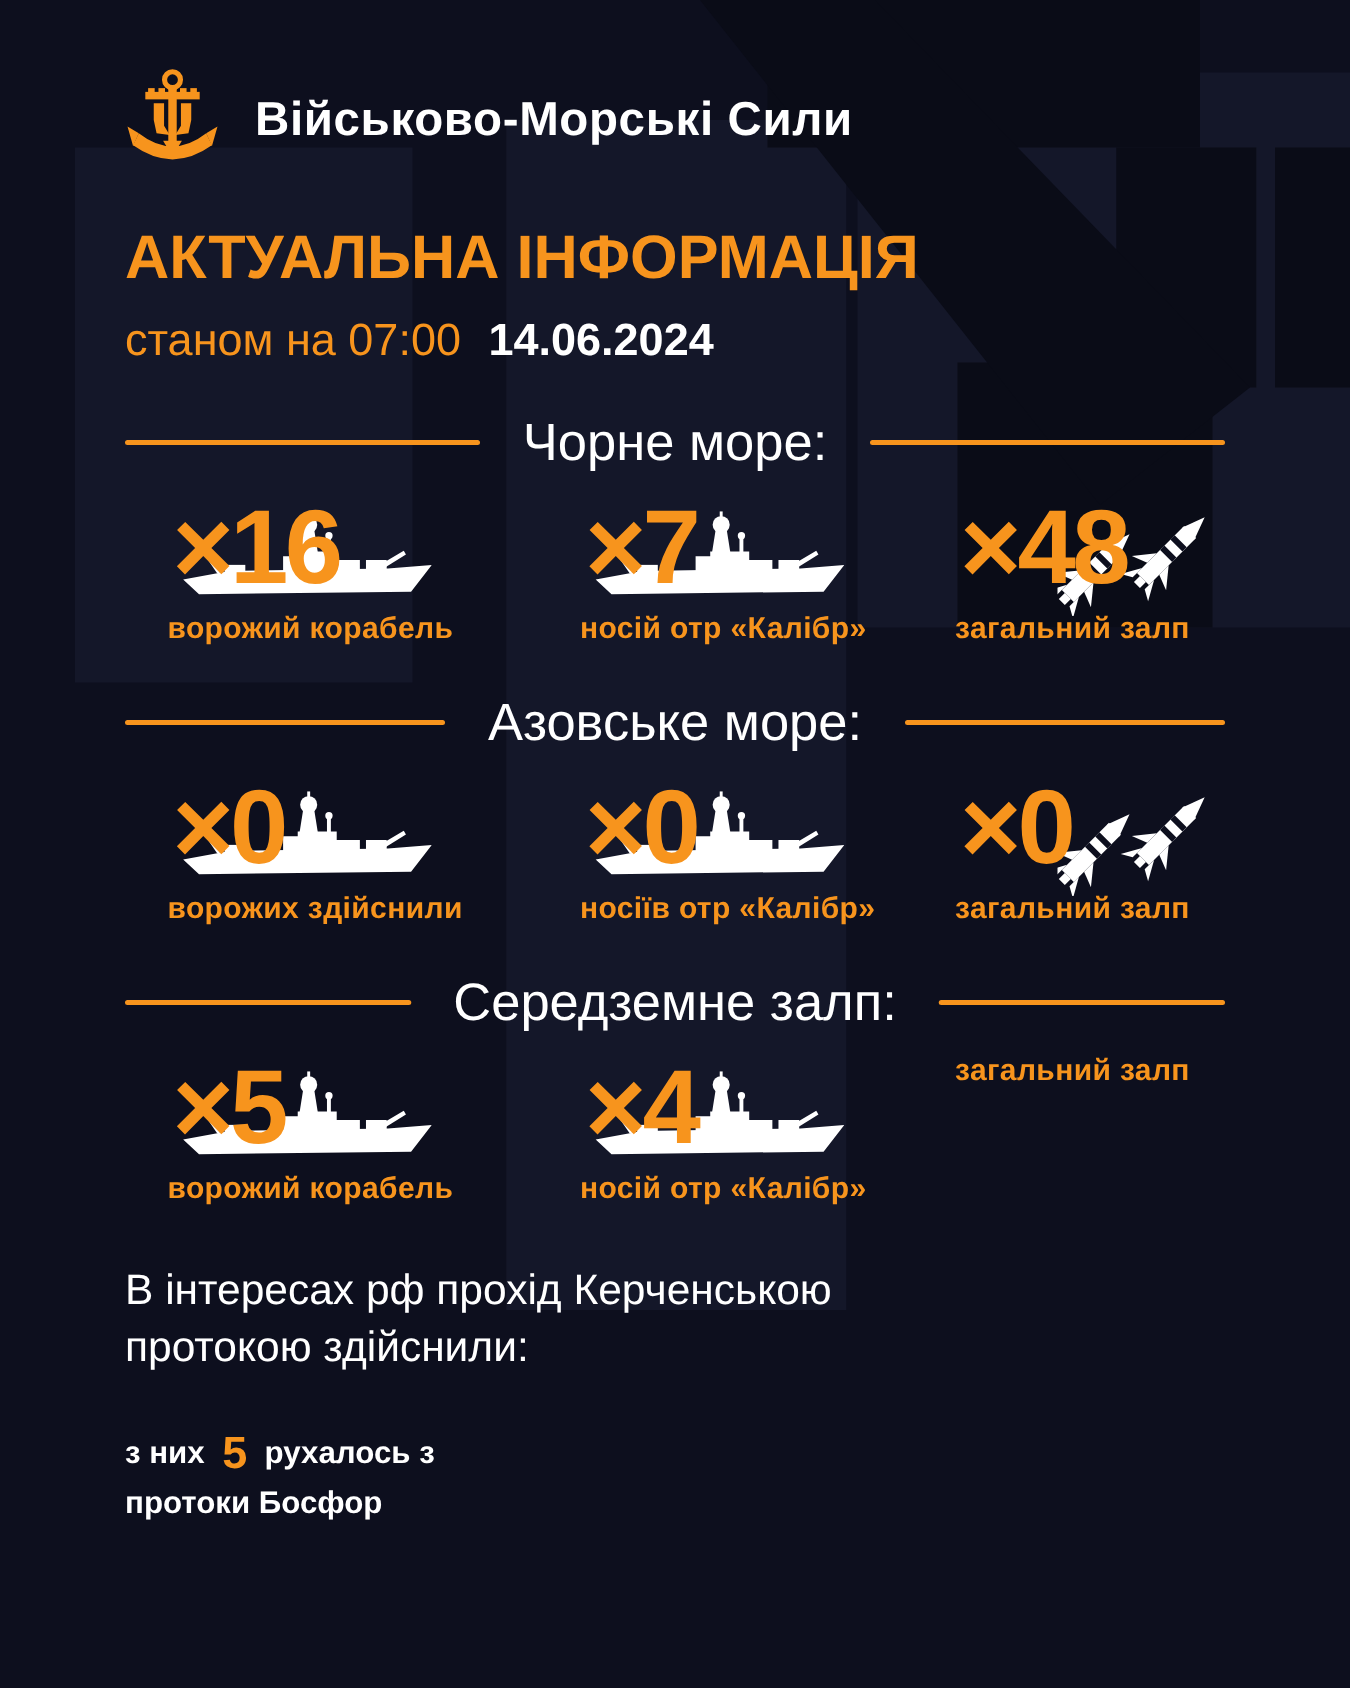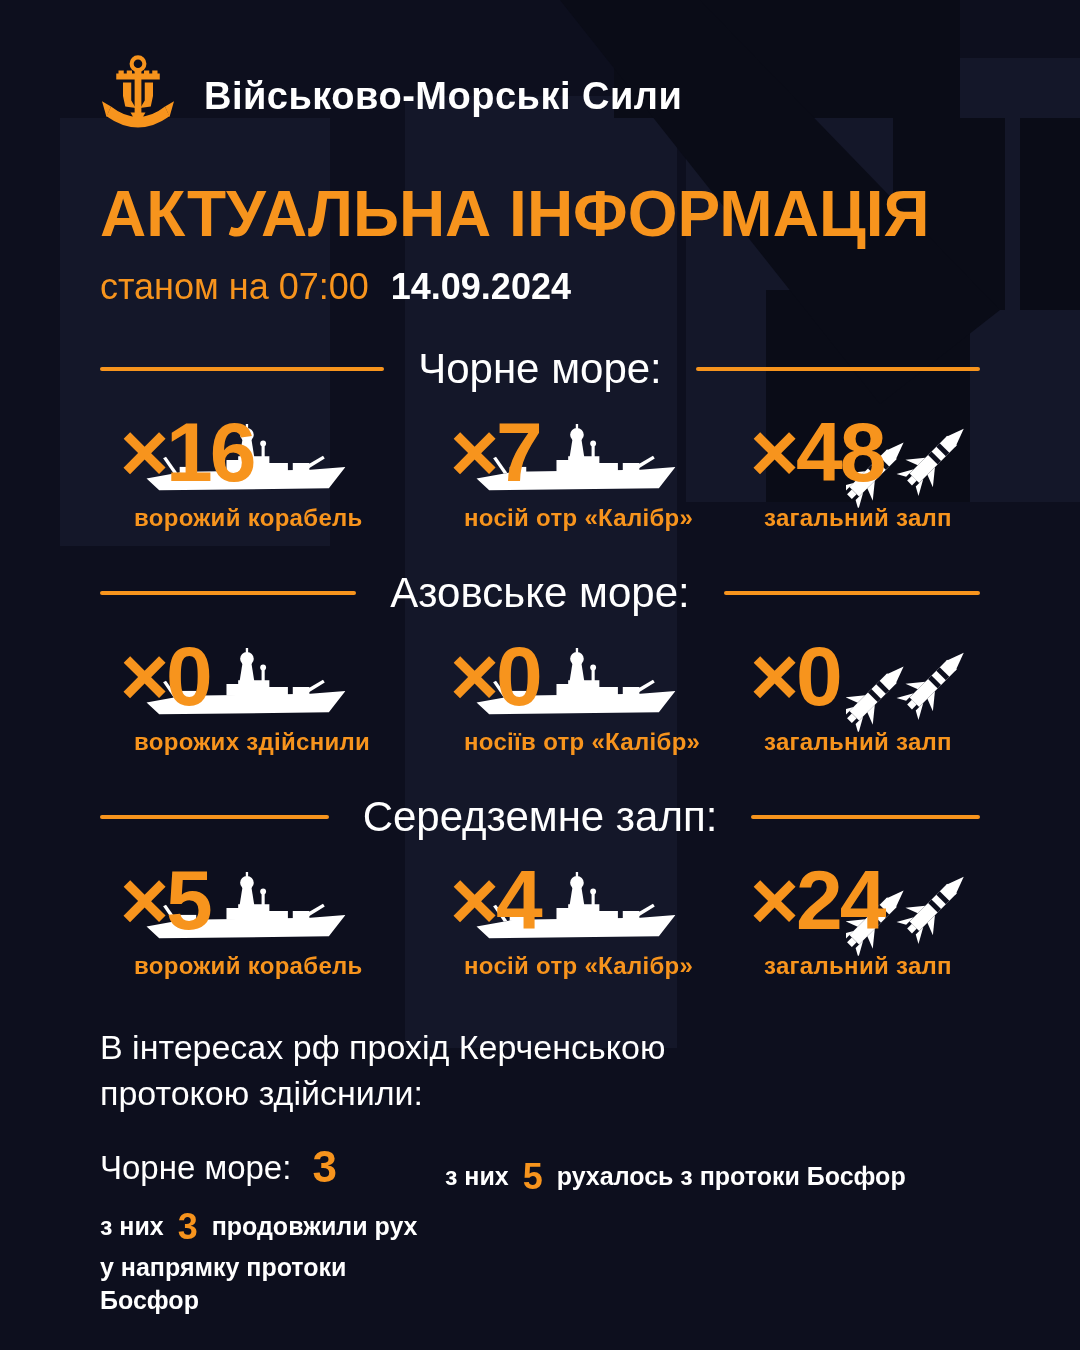--- a/index.html
+++ b/index.html
@@ -10,35 +10,35 @@
     color:var(--text,#ffffff);
   }
   .bg { position:absolute; inset:0; z-index:0; }
   .content { position:relative; z-index:1; padding:0 100px; }
 
   .header { padding-top:54px; display:flex; align-items:center; gap:28px; }
   .logo { width:76px; height:84px; color:var(--accent,#f7941d); flex:0 0 auto; }
   .logo svg { width:100%; height:100%; display:block; }
   .org { font-size:38px; font-weight:700; letter-spacing:.5px; }
 
-  .page-title { margin:44px 0 0 0; font-size:64px; font-weight:800;
+  .page-title { margin:44px 0 0 0; font-size:49px; font-weight:800;
     color:var(--accent,#f7941d); letter-spacing:0; line-height:1; }
   .status { margin-top:20px; font-size:36px; }
   .status-time { color:var(--accent,#f7941d); font-weight:400; }
   .status-date { color:var(--text,#fff); font-weight:700; margin-left:12px; }
 
   .section { margin-top:40px; }
   .sec-head { display:flex; align-items:center; gap:34px; }
   .rule { flex:1 1 auto; height:4px; background:var(--accent,#f7941d); border-radius:2px; }
   .sec-title { font-size:42px; font-weight:400; white-space:nowrap; line-height:1; }
 
   .grid { display:grid; grid-template-columns:310px 280px 250px;
     justify-content:space-between; margin-top:18px; }
   .fig { position:relative; height:94px; }
-  .count { position:absolute; left:20px; bottom:16px; z-index:2;
+  .count { position:absolute; left:38px; bottom:16px; z-index:2;
     font-size:84px; font-weight:800; letter-spacing:-3px; line-height:.78;
     color:var(--accent,#f7941d); }
   .icon-ship { position:absolute; left:44px; bottom:0; width:202px; height:78px; z-index:1; }
   .icon-missiles { position:absolute; right:6px; bottom:-6px; width:128px; height:109px; z-index:1; }
   .icon-ship svg,.icon-missiles svg { width:100%; height:100%; display:block; overflow:visible; }
   .lbl { margin-top:2px; padding-left:34px; font-size:24px; font-weight:700;
     letter-spacing:.3px; color:var(--accent,#f7941d); }
 
   .kerch { margin-top:44px; }
   .kerch-h { font-size:34px; font-weight:400; line-height:1.36; max-width:640px; }
@@ -142,21 +142,21 @@
             <use href="#sym-anchor"></use>
           </svg>
       </span>
       <span class="org">Військово-Морські Сили</span>
     </div>
 
     <h1 class="page-title">АКТУАЛЬНА ІНФОРМАЦІЯ</h1>
 
     <div class="status">
       <span class="status-time">станом на 07:00</span>
-      <span class="status-date">14.09.2024</span>
+      <span class="status-date">14.06.2024</span>
     </div>
 
     <section class="section">
       <div class="sec-head">
         <span class="rule"></span>
         <span class="sec-title">Чорне море:</span>
         <span class="rule"></span>
       </div>
       <div class="grid">
         <div>
@@ -261,47 +261,28 @@
             <span class="icon-ship">
                 <svg viewBox="0 0 206 80">
                   <use href="#sym-warship"></use>
                 </svg>
               </span>
             <span class="count">×4</span>
           </div>
           <div class="lbl">носій отр «Калібр»</div>
         </div>
         <div>
-          <div class="fig">
-            <span class="icon-missiles">
-                <svg viewBox="0 0 132 112">
-                  <use href="#sym-missiles"></use>
-                </svg>
-              </span>
-            <span class="count">×24</span>
-          </div>
           <div class="lbl">загальний залп</div>
         </div>
       </div>
     </section>
 
     <div class="kerch">
       <div class="kerch-h">В інтересах рф прохід Керченською протокою здійснили:</div>
       <div class="kerch-grid">
-        <div>
-          <div class="sea-row">
-            <span>Чорне море:</span>
-            <span class="sea-total">3</span>
-          </div>
-          <div class="note note-narrow">
-            <span>з них</span>
-            <span class="note-num">3</span>
-            <span>продовжили рух у напрямку протоки Босфор</span>
-          </div>
-        </div>
         <div>
           <div class="note">
             <span>з них</span>
             <span class="note-num">5</span>
             <span>рухалось з протоки Босфор</span>
           </div>
         </div>
       </div>
     </div>
 

